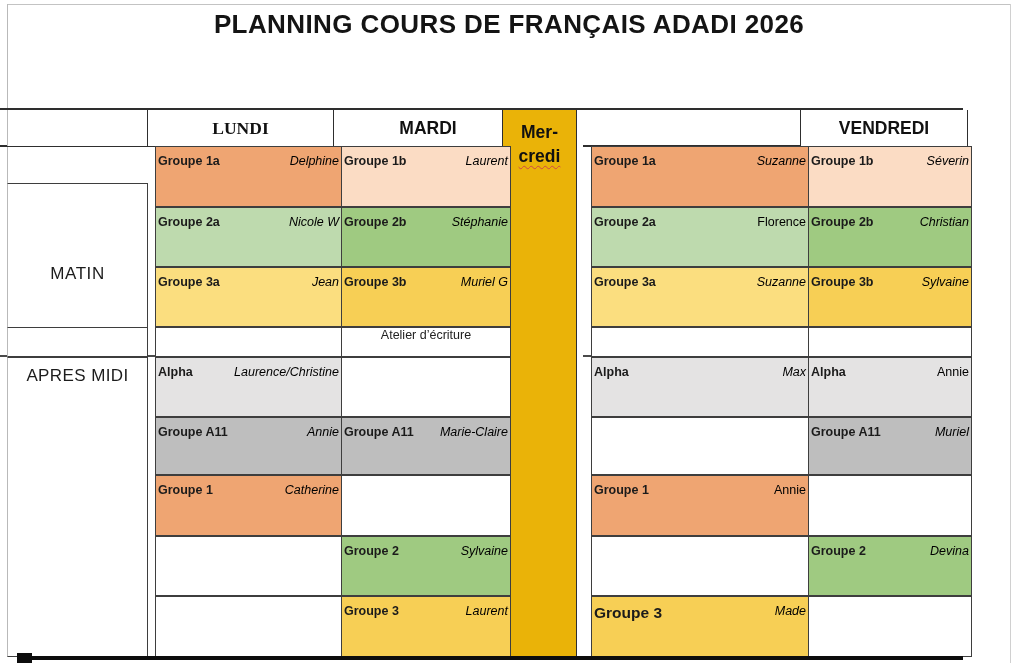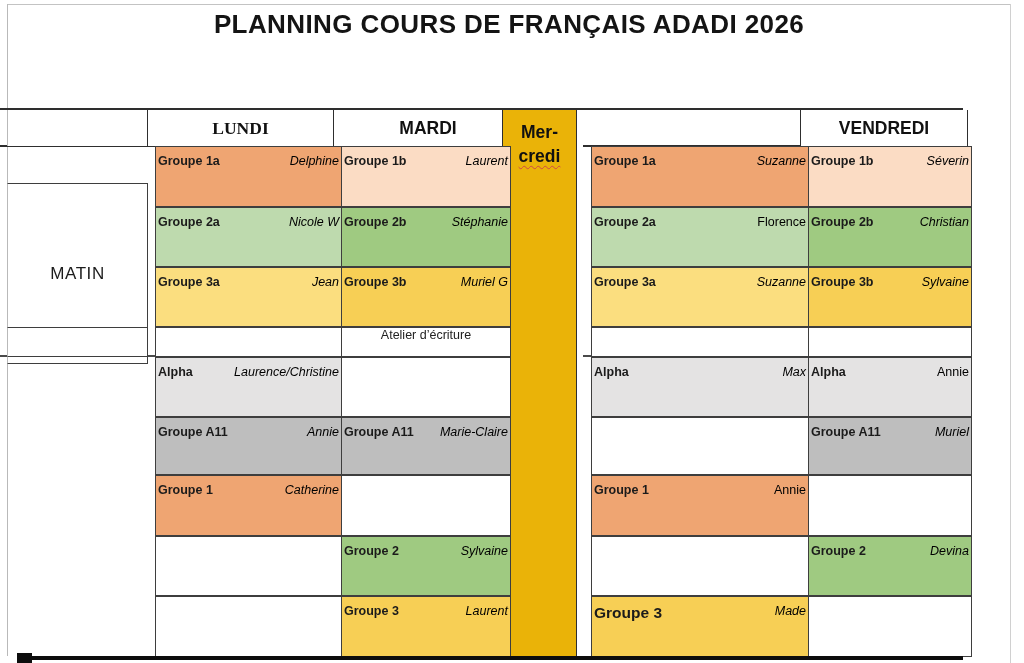--- a/index.html
+++ b/index.html
@@ -77,20 +77,21 @@
   <div class="hcell h-mardi">MARDI</div>
   <div class="hcell h-vendredi">VENDREDI</div>
 
   <div class="mercol">
     <div class="l1">Mer-</div>
     <div class="l2">credi</div>
   </div>
 
   <div class="labelcell lc-matin">MATIN</div>
   <div class="labelcell lc-mid"></div>
+  <div class="labelcell lc-apm">APRES MIDI</div>
 
   <div id="grid">
       <div class="cell" style="left: 147px; top: 146px; width: 187px; height: 61px; background: rgb(239, 165, 114);">
         <div class="group">Groupe 1a</div>
         <div class="teacher">Delphine</div>
       </div>
       <div class="cell" style="left: 147px; top: 207px; width: 187px; height: 60px; background: rgb(190, 218, 174);">
         <div class="group">Groupe 2a</div>
         <div class="teacher">Nicole W</div>
       </div>

